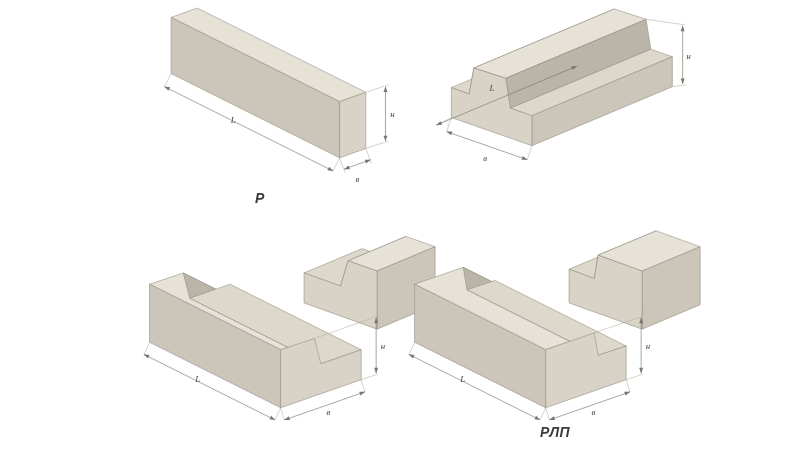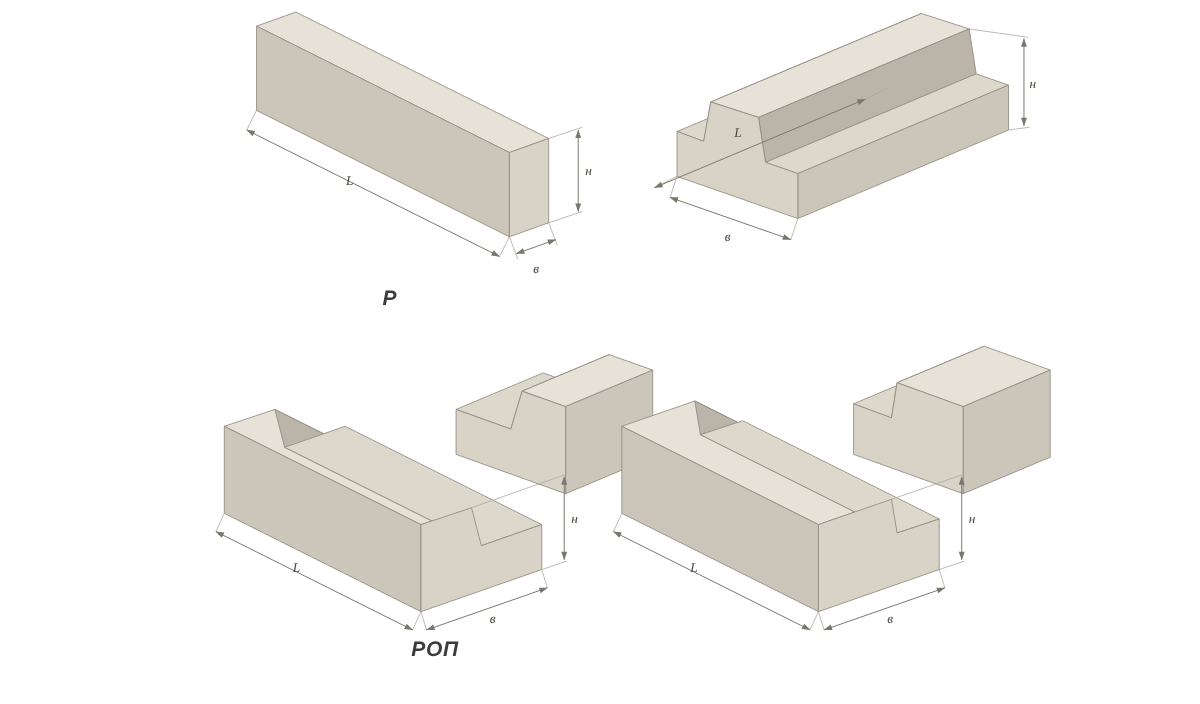--- a/index.html
+++ b/index.html
@@ -131,21 +131,20 @@
       <line class="dim" x1="252" y1="96" x2="252" y2="155" marker-start="url(#arrow)" marker-end="url(#arrow)"></line>
       <text class="dim-label" x="257" y="129" text-anchor="start">н</text>
     </g>
     <g>
       <line class="ext" x1="150" y1="192" x2="154" y2="205"></line>
       <line class="ext" x1="236" y1="162" x2="240" y2="175"></line>
       <line class="dim" x1="154" y1="205" x2="240" y2="175" marker-start="url(#arrow)" marker-end="url(#arrow)"></line>
       <text class="dim-label" x="201" y="200" text-anchor="middle">в</text>
     </g>
   </svg>
-  <div class="caption">РОП</div>
 </div>
 
 <div class="fig" style="left:405px;top:228px;">
   <svg viewBox="0 0 320 220">
     <g>
       <polygon class="f-light" points="175,44 202,54 264,28 237,18"></polygon>
       <polygon class="f-slope" points="202,54 206,29 268,3 264,28"></polygon>
       <polygon class="f-top" points="206,29 253,46 315,20 268,3"></polygon>
       <polygon class="f-side" points="253,46 253,108 315,82 315,20"></polygon>
       <polygon class="f-front" points="175,44 202,54 206,29 253,46 253,108 175,80"></polygon>
@@ -169,13 +168,14 @@
       <line class="dim" x1="252" y1="96" x2="252" y2="155" marker-start="url(#arrow)" marker-end="url(#arrow)"></line>
       <text class="dim-label" x="257" y="129" text-anchor="start">н</text>
     </g>
     <g>
       <line class="ext" x1="150" y1="192" x2="154" y2="205"></line>
       <line class="ext" x1="236" y1="162" x2="240" y2="175"></line>
       <line class="dim" x1="154" y1="205" x2="240" y2="175" marker-start="url(#arrow)" marker-end="url(#arrow)"></line>
       <text class="dim-label" x="201" y="200" text-anchor="middle">в</text>
     </g>
   </svg>
+  <div class="caption">РЛП</div>
 </div>
 
 </body></html>

